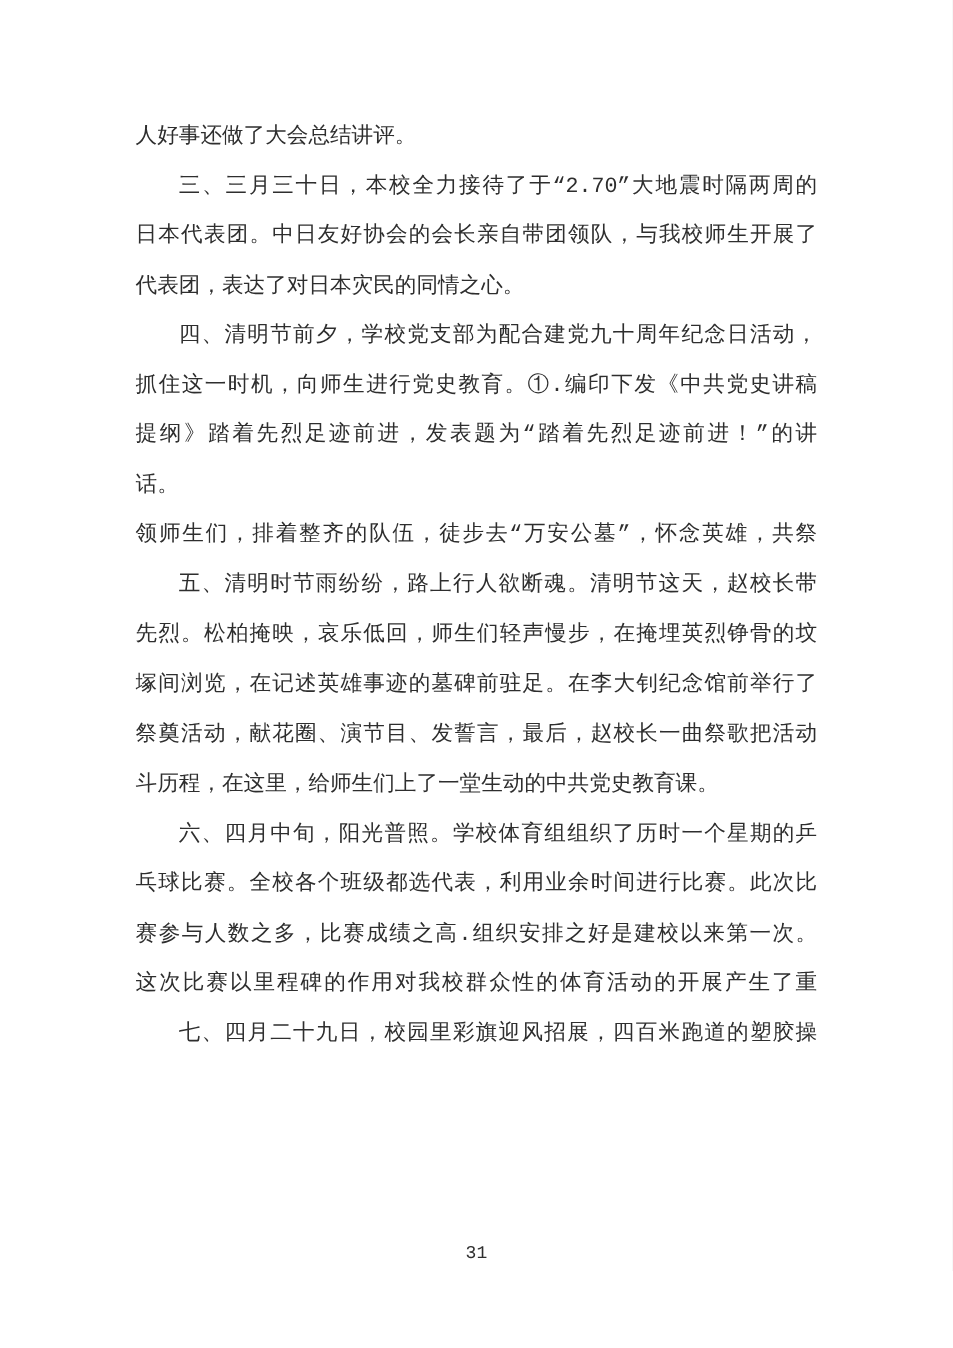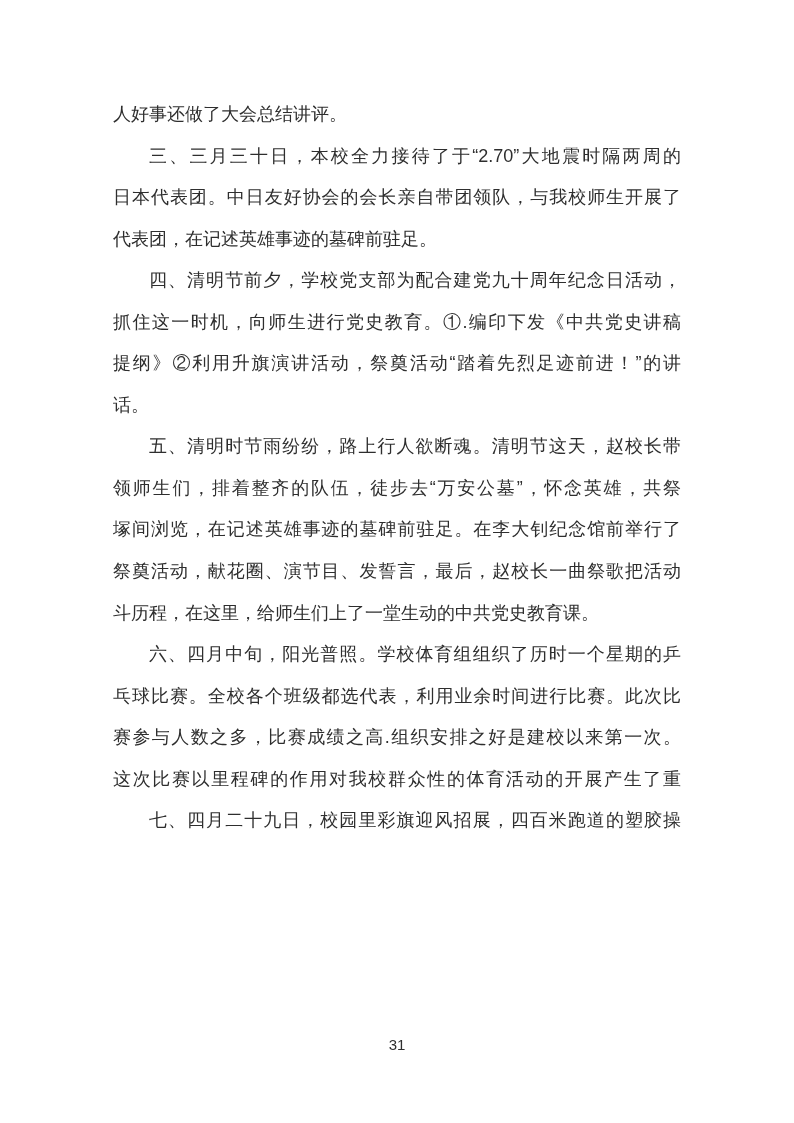--- a/index.html
+++ b/index.html
@@ -7,21 +7,21 @@
     padding: 0;
     background: #e8e8e8;
   }
   .page {
     position: relative;
     width: 794px;
     height: 1123px;
     background: var(--page-bg, #ffffff);
     margin: 0 auto;
     overflow: hidden;
-    font-family: Liberation Sans, sans-serif;
+    font-family: Liberation Mono, monospace;
     color: var(--text-color, #2f2f2f);
   }
   .text-block {
     position: absolute;
     left: 113px;
     top: 94px;
     width: 568px;
   }
   .line {
     width: 568px;
@@ -51,27 +51,28 @@
   }
 </style>
 </head>
 <body>
 
 <div class="page">
   <div class="text-block">
       <div class="line">人好事还做了大会总结讲评。</div>
       <div class="line indent fill">三、三月三十日，本校全力接待了于“2.70”大地震时隔两周的</div>
       <div class="line fill">日本代表团。中日友好协会的会长亲自带团领队，与我校师生开展了</div>
-      <div class="line">代表团，在记述英雄事迹的墓碑前驻足。</div>
+      <div class="line">代表团，表达了对日本灾民的同情之心。</div>
       <div class="line indent fill">四、清明节前夕，学校党支部为配合建党九十周年纪念日活动，</div>
       <div class="line fill">抓住这一时机，向师生进行党史教育。①.编印下发《中共党史讲稿</div>
-      <div class="line fill">提纲》②利用升旗演讲活动，祭奠活动“踏着先烈足迹前进！”的讲</div>
+      <div class="line fill">提纲》踏着先烈足迹前进，发表题为“踏着先烈足迹前进！”的讲</div>
       <div class="line">话。</div>
+      <div class="line fill">领师生们，排着整齐的队伍，徒步去“万安公墓”，怀念英雄，共祭</div>
       <div class="line indent fill">五、清明时节雨纷纷，路上行人欲断魂。清明节这天，赵校长带</div>
-      <div class="line fill">领师生们，排着整齐的队伍，徒步去“万安公墓”，怀念英雄，共祭</div>
+      <div class="line fill">先烈。松柏掩映，哀乐低回，师生们轻声慢步，在掩埋英烈铮骨的坟</div>
       <div class="line fill">塚间浏览，在记述英雄事迹的墓碑前驻足。在李大钊纪念馆前举行了</div>
       <div class="line fill">祭奠活动，献花圈、演节目、发誓言，最后，赵校长一曲祭歌把活动</div>
       <div class="line">斗历程，在这里，给师生们上了一堂生动的中共党史教育课。</div>
       <div class="line indent fill">六、四月中旬，阳光普照。学校体育组组织了历时一个星期的乒</div>
       <div class="line fill">乓球比赛。全校各个班级都选代表，利用业余时间进行比赛。此次比</div>
       <div class="line fill">赛参与人数之多，比赛成绩之高.组织安排之好是建校以来第一次。</div>
       <div class="line fill">这次比赛以里程碑的作用对我校群众性的体育活动的开展产生了重</div>
       <div class="line indent fill">七、四月二十九日，校园里彩旗迎风招展，四百米跑道的塑胶操</div>
     </div>
   <div class="page-number">31</div>

